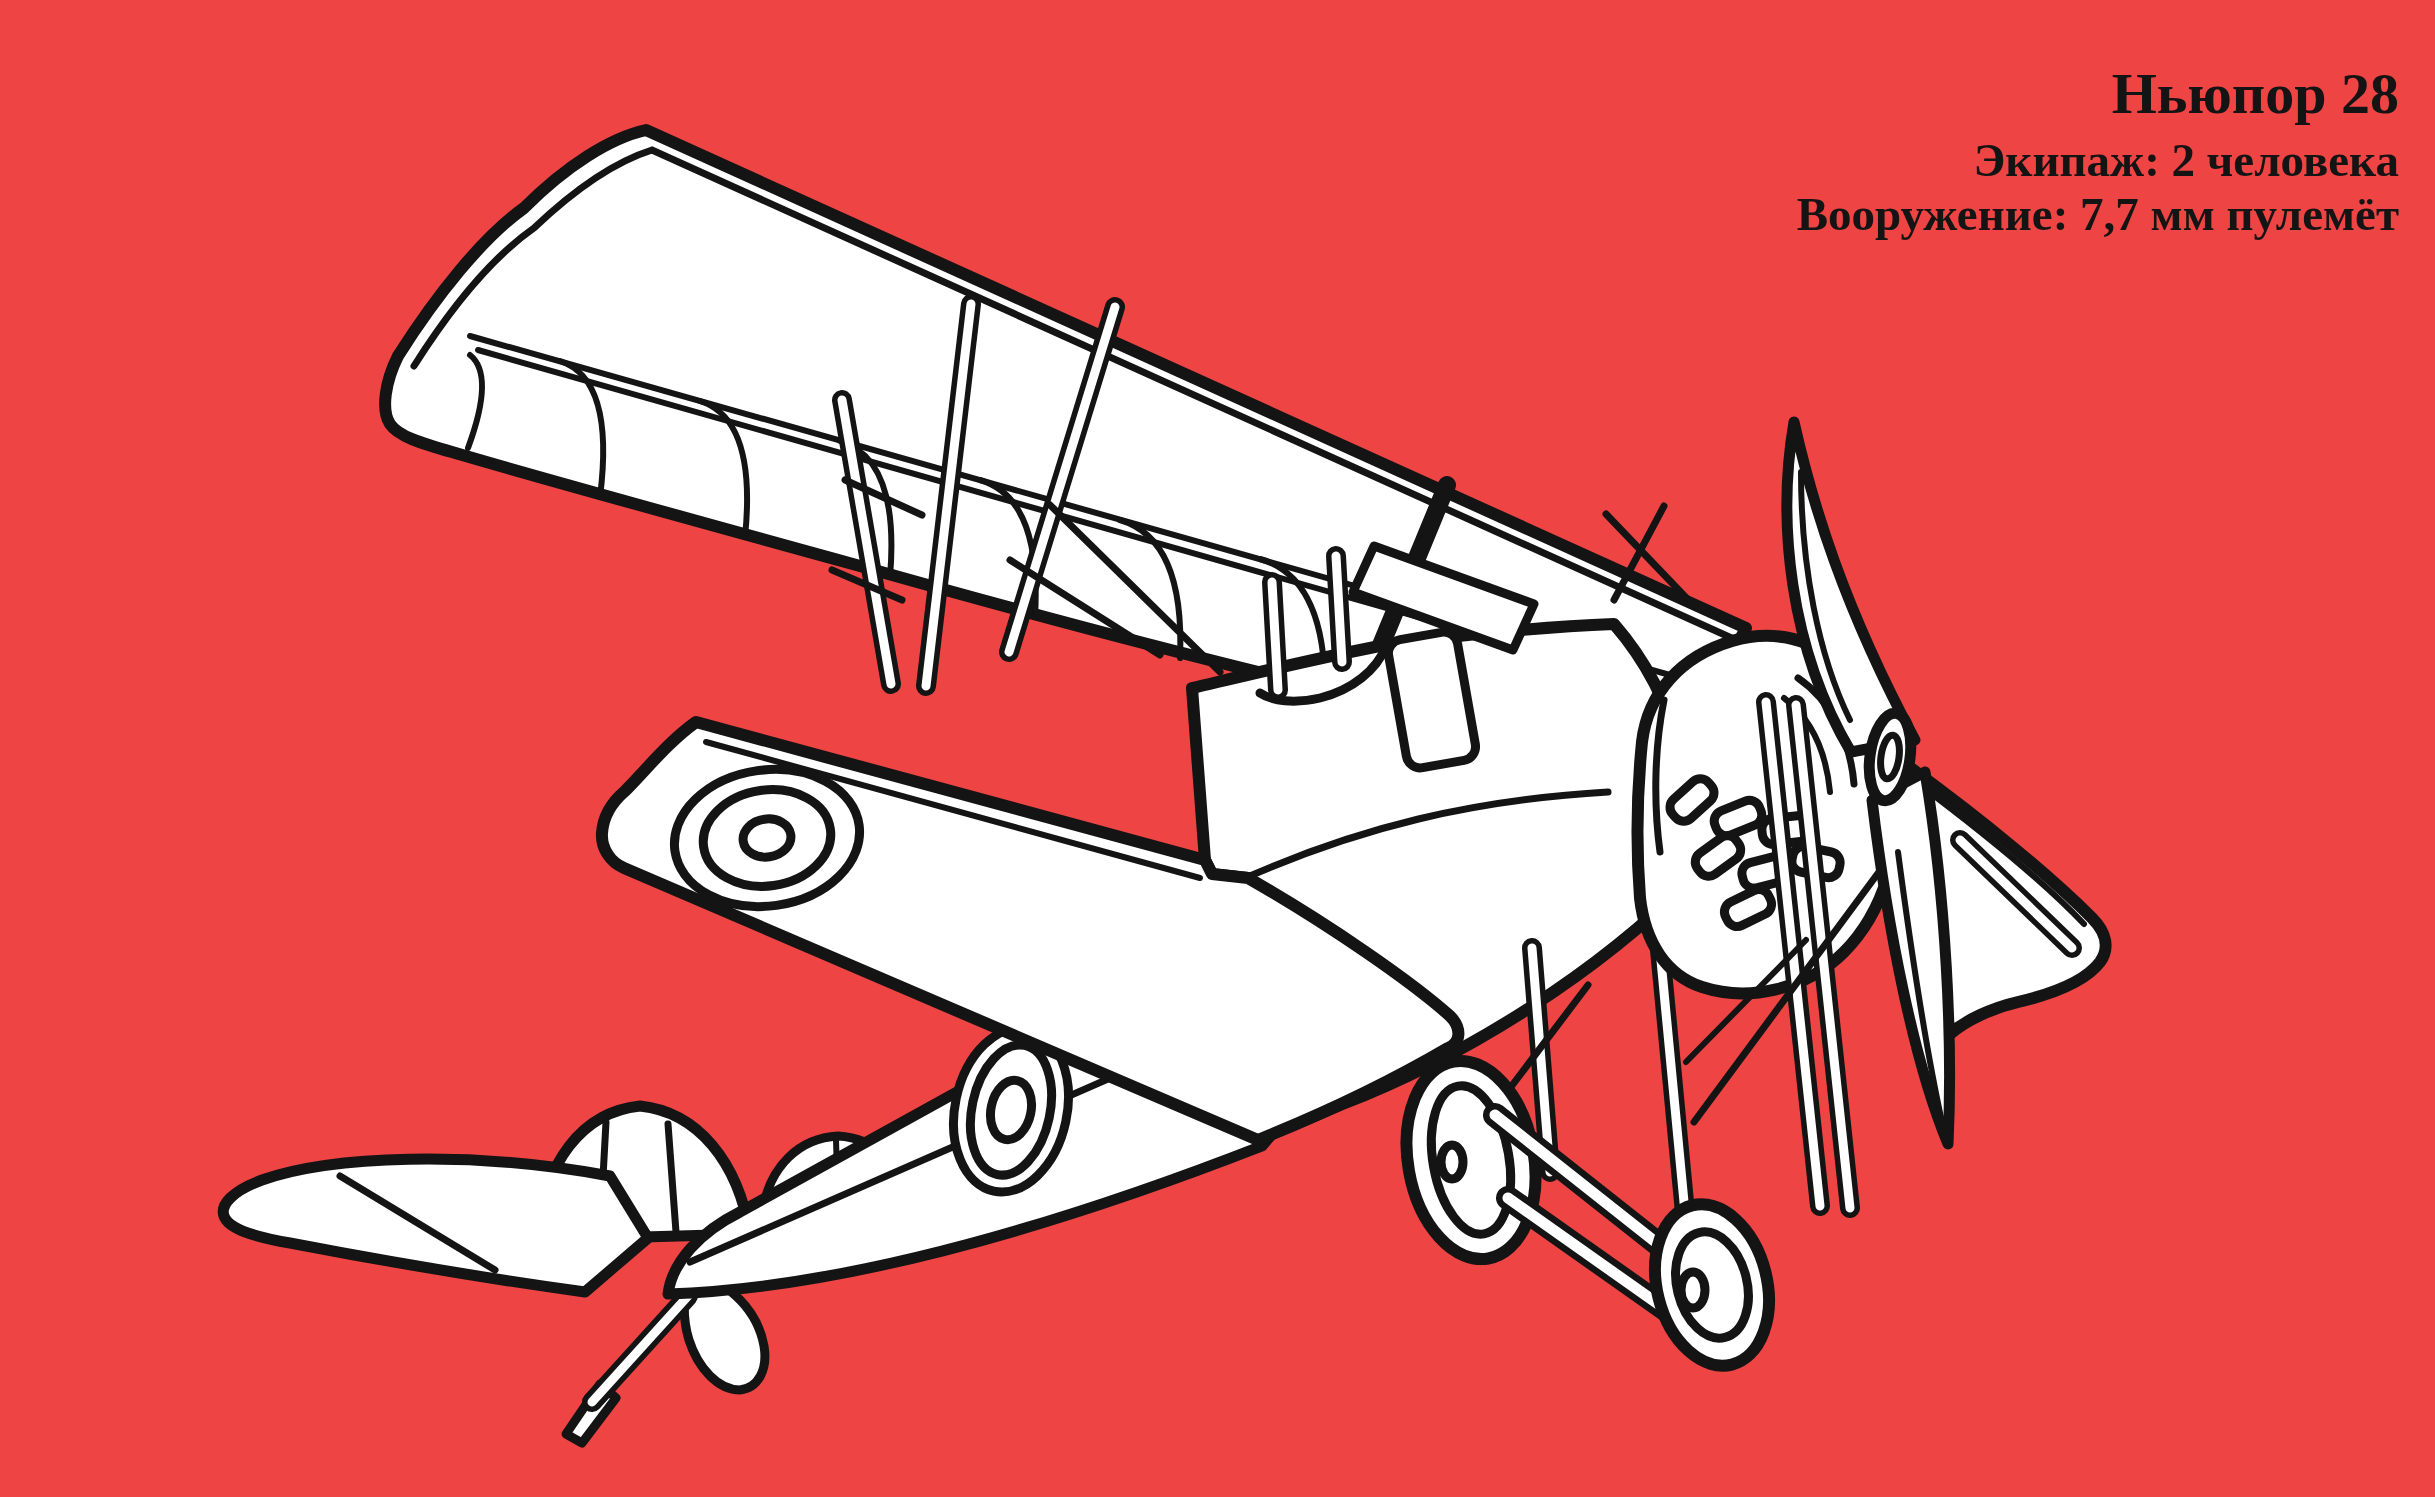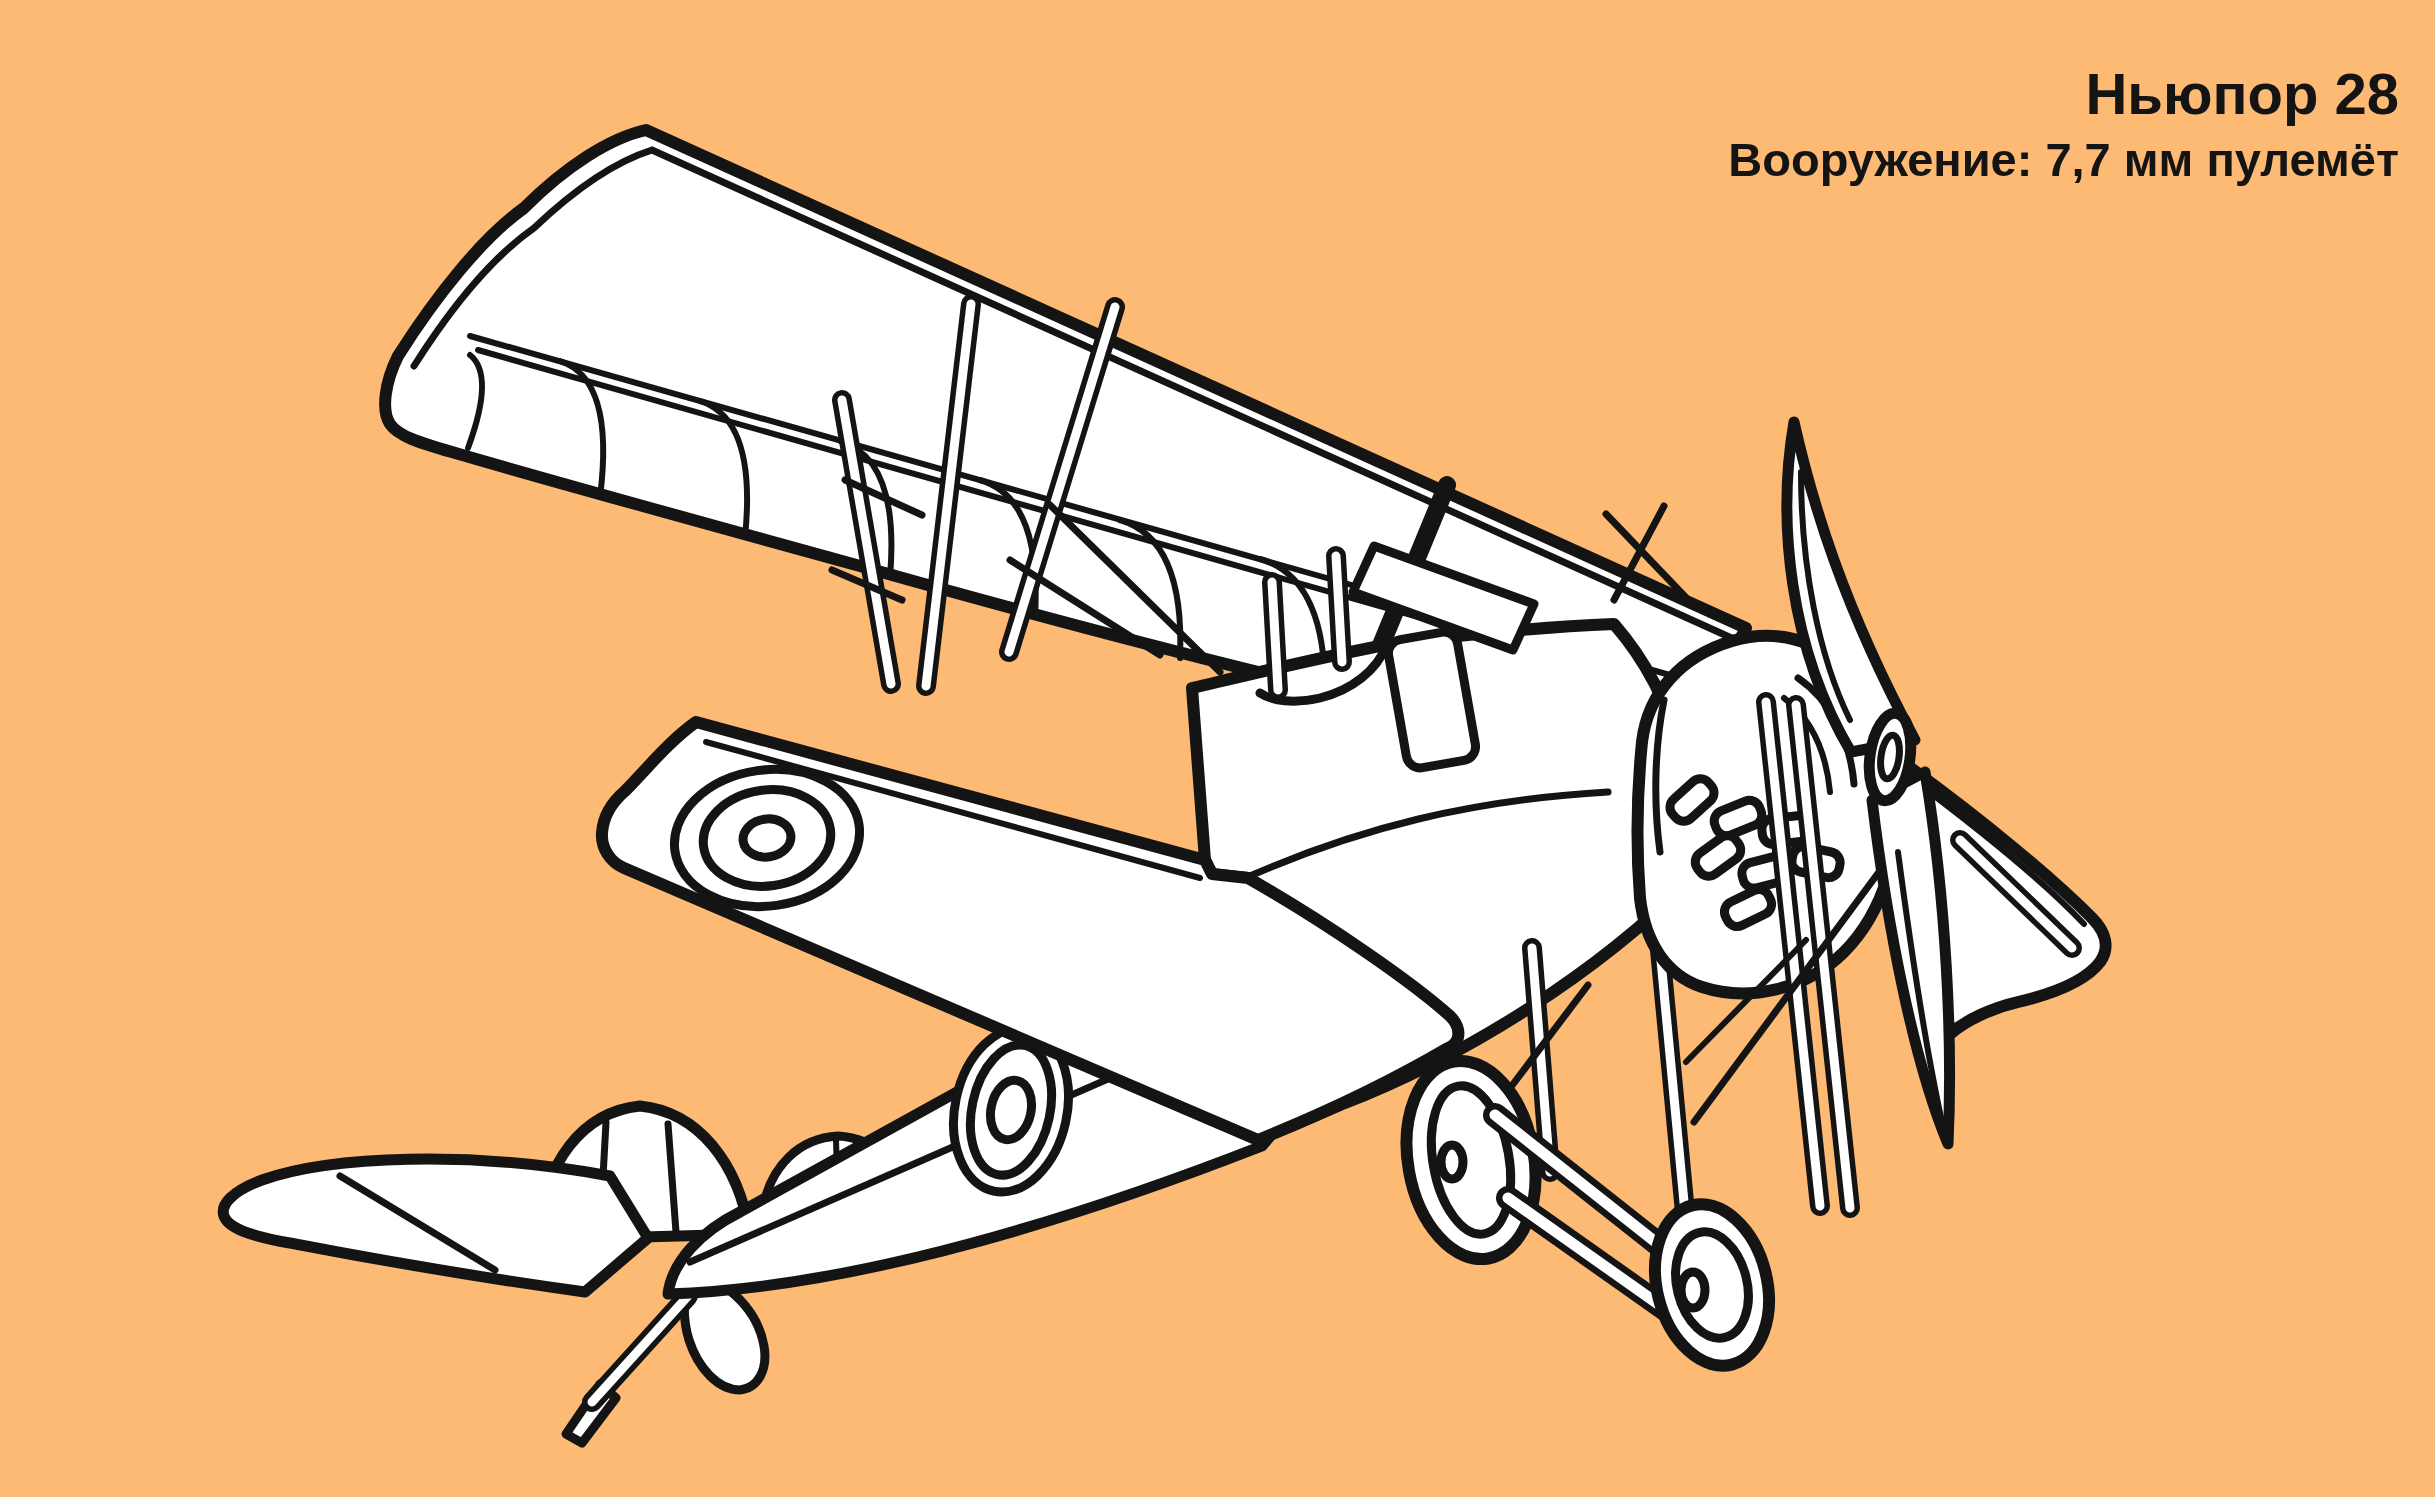--- a/index.html
+++ b/index.html
@@ -1,17 +1,17 @@
 <!DOCTYPE html>
 <html><head>
 <meta charset="utf-8">
 <style>
   html,body{margin:0;padding:0;background:#ffffff;}
-  #stage{position:relative;width:2435px;height:1497px;background:#fdba74;overflow:hidden;
-         font-family:Liberation Sans, sans-serif;}
+  #stage{position:relative;width:2435px;height:1497px;background:#ef4444;overflow:hidden;
+         font-family:Liberation Serif, serif;}
   #stage svg{position:absolute;left:0;top:0;}
   .o  {fill:#ffffff;stroke:#141414;stroke-width:11;stroke-linejoin:round;}
   .o12{fill:#ffffff;stroke:#141414;stroke-width:12;stroke-linejoin:round;}
   .o9 {fill:#ffffff;stroke:#141414;stroke-width:9;stroke-linejoin:round;}
   .l7 {fill:none;stroke:#141414;stroke-width:7;stroke-linecap:round;}
   .l6 {fill:none;stroke:#141414;stroke-width:6;stroke-linecap:round;}
   .l9 {fill:none;stroke:#141414;stroke-width:9;stroke-linecap:round;}
   .sb {stroke:#141414;stroke-width:20;stroke-linecap:round;}
   .sw {stroke:#ffffff;stroke-width:9;stroke-linecap:round;}
   .sb2{stroke:#141414;stroke-width:24;stroke-linecap:round;}
@@ -199,16 +199,17 @@
       <path class="l6" d="M 1898 852 C 1912 958 1928 1058 1942 1122"></path>
       <g transform="rotate(8 1890 757)">
         <ellipse class="o" cx="1890" cy="757" rx="20" ry="44"></ellipse>
         <ellipse class="l7" cx="1890" cy="757" rx="9" ry="22"></ellipse>
       </g>
     </g>
   </svg>
 
   <div class="info">
     <div class="title">Ньюпор 28</div>
+    <div class="line">Экипаж: 2 человека</div>
     <div class="line">Вооружение: 7,7 мм пулемёт</div>
   </div>
 
 </div>
 
 </body></html>

